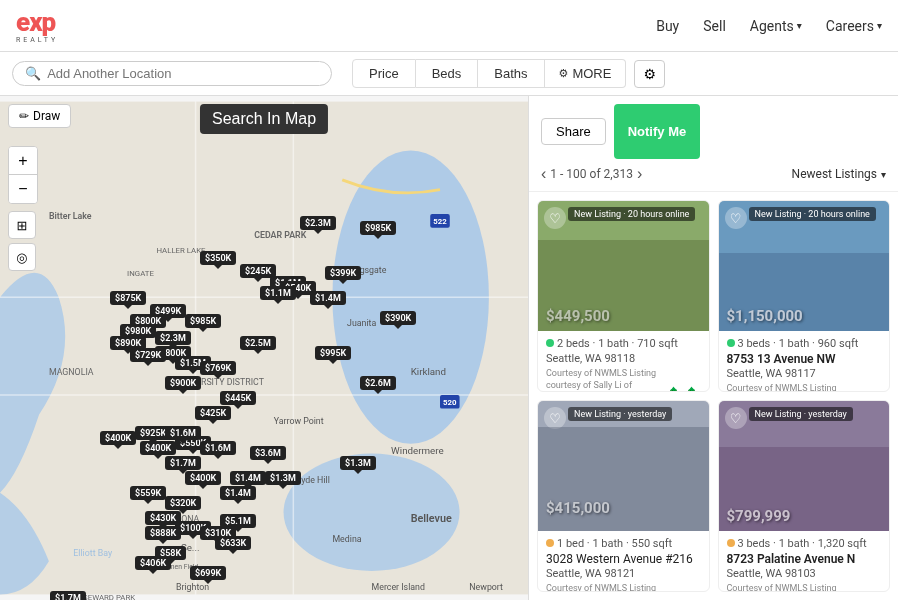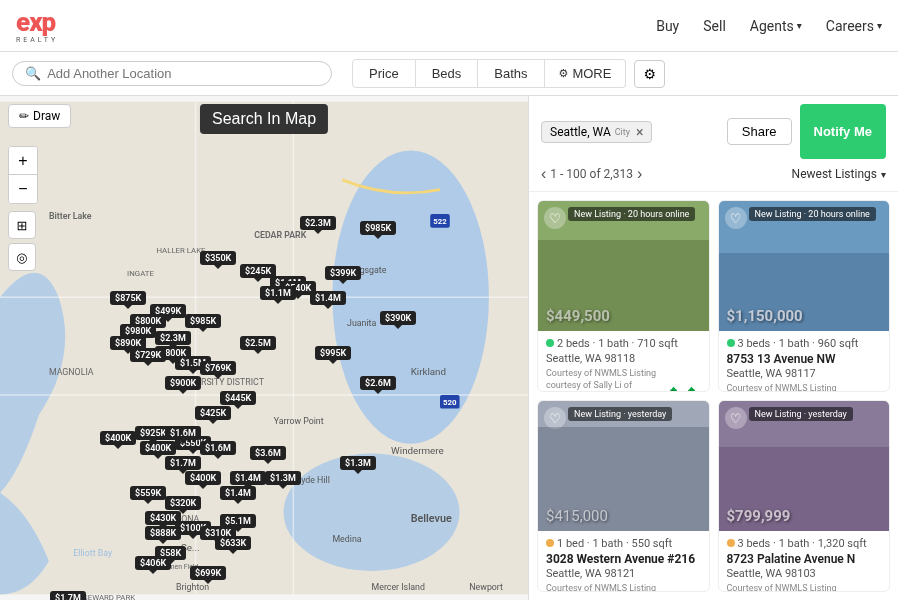--- a/index.html
+++ b/index.html
@@ -169,27 +169,20 @@
     <div style="position:absolute;left:8px;top:115px;display:flex;flex-direction:column;gap:4px;z-index:10;">
       <button style="width:28px;height:28px;background:#fff;border:1px solid #ccc;border-radius:4px;display:flex;align-items:center;justify-content:center;font-size:13px;cursor:pointer;">⊞</button>
       <button style="width:28px;height:28px;background:#fff;border:1px solid #ccc;border-radius:4px;display:flex;align-items:center;justify-content:center;font-size:13px;cursor:pointer;">◎</button>
     </div>
   </div>
 
   <div style="width:370px;background:#fff;display:flex;flex-direction:column;border-left:1px solid #ddd;overflow:hidden;">
 
     <div style="padding:8px 12px;border-bottom:1px solid #eee;">
       <div style="display:flex;align-items:center;justify-content:space-between;margin-bottom:6px;">
-        <div style="display:flex;align-items:center;gap:6px;">
-          <div style="display:flex;align-items:center;gap:4px;background:#f0f0f0;border:1px solid #ccc;border-radius:4px;padding:3px 8px;font-size:12px;">
-            <span>Seattle, WA</span>
-            <span style="font-size:9px;color:#888;">City</span>
-            <span style="cursor:pointer;color:#666;font-size:14px;line-height:1;margin-left:2px;">×</span>
-          </div>
-        </div>
         <div style="display:flex;gap:8px;align-items:center;">
           <button style="border:1px solid #ccc;border-radius:4px;padding:5px 14px;background:#fff;font-size:13px;cursor:pointer;">Share</button>
           <button style="background:#2ecc71;color:#fff;border:none;border-radius:4px;padding:20px 14px;font-size:13px;cursor:pointer;font-weight:600;">Notify Me</button>
         </div>
       </div>
       <div style="display:flex;align-items:center;justify-content:space-between;">
         <div style="display:flex;align-items:center;gap:4px;">
           <button style="background:none;border:none;font-size:16px;cursor:pointer;color:#555;">‹</button>
           <span style="font-size:12px;color:#555;">1 - 100 of 2,313</span>
           <button style="background:none;border:none;font-size:16px;cursor:pointer;color:#555;">›</button>
@@ -245,30 +238,30 @@
 Listing courtesy of Dave Bajra of Keller Williams Rty Bellevue</span>
           <span style="color:#2d6a2d;font-size:14px;margin-left:4px;">🌲🌲</span>
         </div>
       </div>
     </div>
 
     <div style="border:1px solid #eee;border-radius:6px;overflow:hidden;cursor:pointer;background:#fff;">
       <div style="position:relative;height:130px;background:#a0a8b8;overflow:hidden;">
         <div style="position:absolute;top:6px;left:6px;width:22px;height:22px;background:rgba(255,255,255,0.3);border-radius:50%;display:flex;align-items:center;justify-content:center;cursor:pointer;color:#fff;font-size:13px;">♡</div>
         <div style="position:absolute;top:6px;left:30px;background:rgba(0,0,0,0.55);color:#fff;font-size:9px;padding:2px 6px;border-radius:3px;">New Listing · yesterday</div>
-        <div style="position:absolute;bottom:6px;left:8px;color:#fff;font-size:15px;font-weight:400;text-shadow:1px 1px 3px rgba(0,0,0,0.7);">$415,000</div>
+        <div style="position:absolute;bottom:14px;left:8px;color:#fff;font-size:15px;font-weight:700;text-shadow:1px 1px 3px rgba(0,0,0,0.7);">$415,000</div>
 
         <div style="position:absolute;bottom:0;left:0;right:0;height:80%;background:rgba(60,70,90,0.3);"></div>
 
       </div>
       <div style="padding:6px 8px;">
         <div style="font-size:11px;color:#555;margin-bottom:2px;">
           <span style="display:inline-block;width:8px;height:8px;background:#f0ad4e;border-radius:50%;margin-right:3px;"></span>1 bed · 1 bath · 550 sqft
         </div>
-        <div style="font-size:12px;font-weight:700;color:#222;margin-bottom:1px;">3028 Western Avenue #216</div>
+        <div style="font-size:12px;font-weight:400;color:#222;margin-bottom:1px;">3028 Western Avenue #216</div>
         <div style="font-size:11px;color:#555;margin-bottom:3px;">Seattle, WA 98121</div>
         <div style="font-size:9px;color:#888;line-height:1.3;display:flex;justify-content:space-between;align-items:flex-end;">
           <span style="flex:1;">Courtesy of NWMLS
 Listing courtesy of Sabina Telenska of COMPASS</span>
           <span style="color:#2d6a2d;font-size:14px;margin-left:4px;">🌲🌲</span>
         </div>
       </div>
     </div>
 
     <div style="border:1px solid #eee;border-radius:6px;overflow:hidden;cursor:pointer;background:#fff;">

